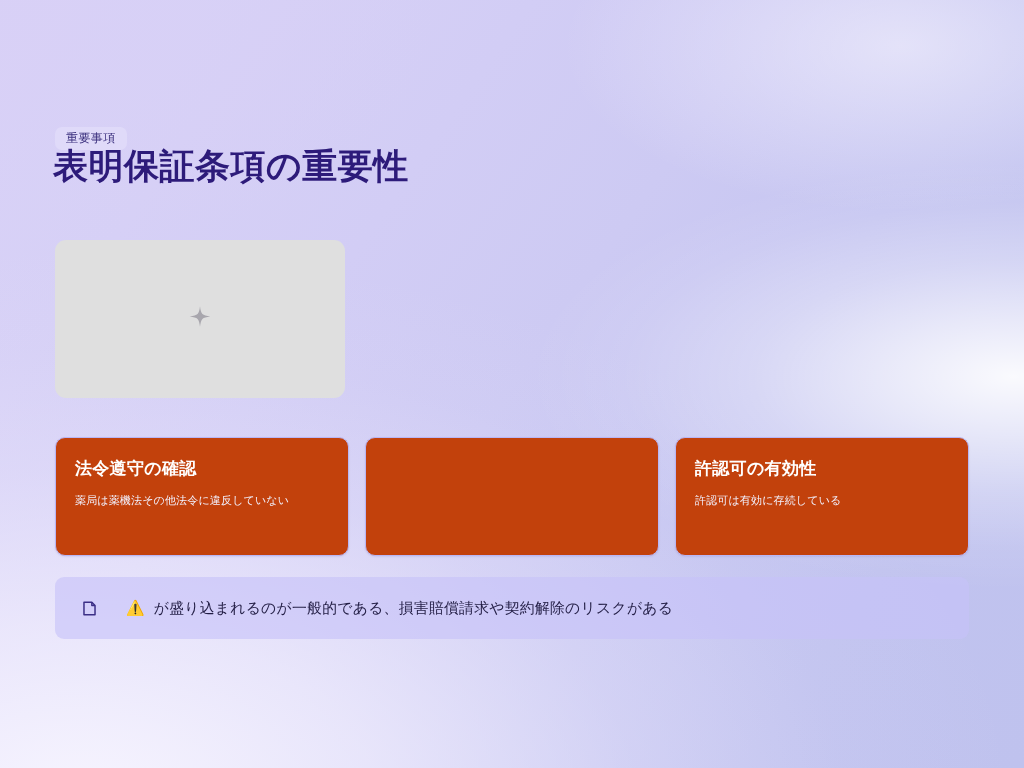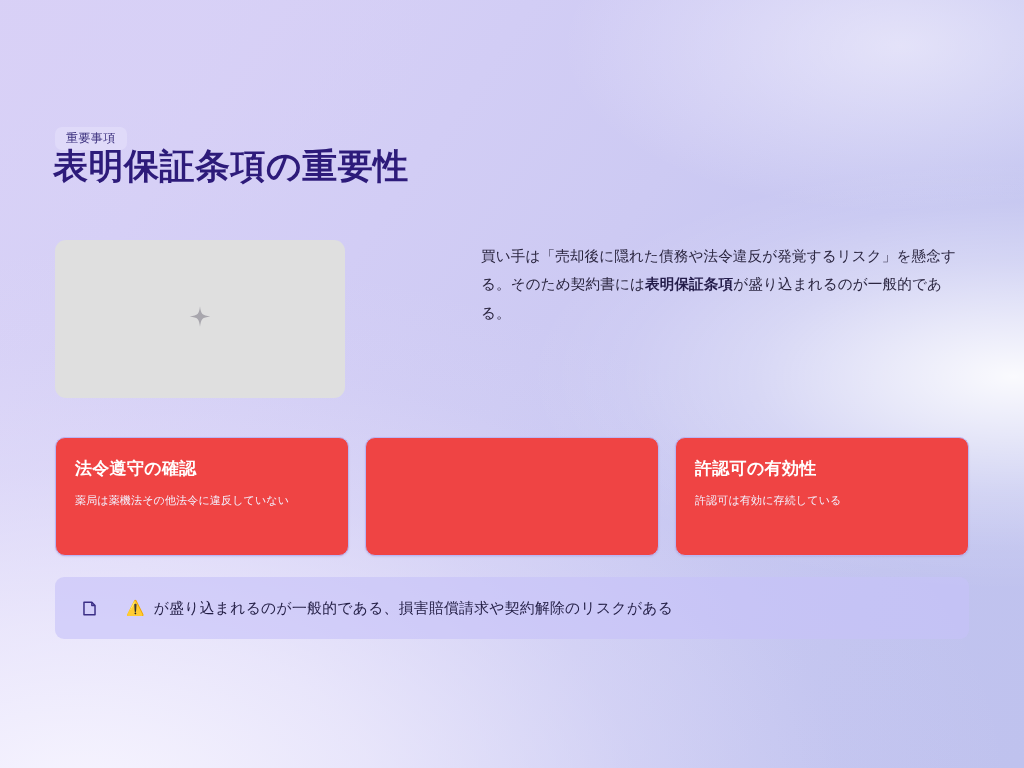--- a/index.html
+++ b/index.html
@@ -154,21 +154,21 @@
     left: 55px;
     top: 437px;
     width: 914px;
     display: flex;
     gap: 16px;
   }
 
   .card {
     flex: 1 1 0;
     min-width: 0;
-    background: #ef4444;
+    background: #c2410c;
     border: 1px solid #b9b6f6;
     border-radius: 10px;
     padding: 20px 19px 16px;
     min-height: 119px;
     box-shadow: 0 1px 2px rgba(60, 46, 130, 0.10);
   }
   .card-title {
     font-size: 17px;
     font-weight: 700;
     color: #ffffff;
@@ -235,23 +235,20 @@
   <h1 class="page-title">表明保証条項の重要性</h1>
 
   <div class="hero">
 
     <div class="media-placeholder">
       <svg class="sparkle-icon" viewBox="0 0 24 24" aria-hidden="true">
         <path fill="currentColor" d="M12 1.8c.35 3.1.9 5.2 1.95 6.25C15 9.1 17.1 9.65 20.2 10c-3.1.35-5.2.9-6.25 1.95C12.9 13 12.35 15.1 12 18.2c-.35-3.1-.9-5.2-1.95-6.25C9 10.9 6.9 10.35 3.8 10c3.1-.35 5.2-.9 6.25-1.95C11.1 7 11.65 4.9 12 1.8z"></path>
       </svg>
     </div>
 
-    <p class="hero-text">
-      <span>買い手は「売却後に隠れた債務や法令違反が発覚するリスク」を懸念する。そのため契約書には</span><b>表明保証条項</b><span>が盛り込まれるのが一般的である。</span>
-    </p>
 
   </div>
 
   <div class="card-row">
 
     <div class="card">
       <div class="card-title">法令遵守の確認</div>
       <div class="card-desc">薬局は薬機法その他法令に違反していない</div>
     </div>
 

